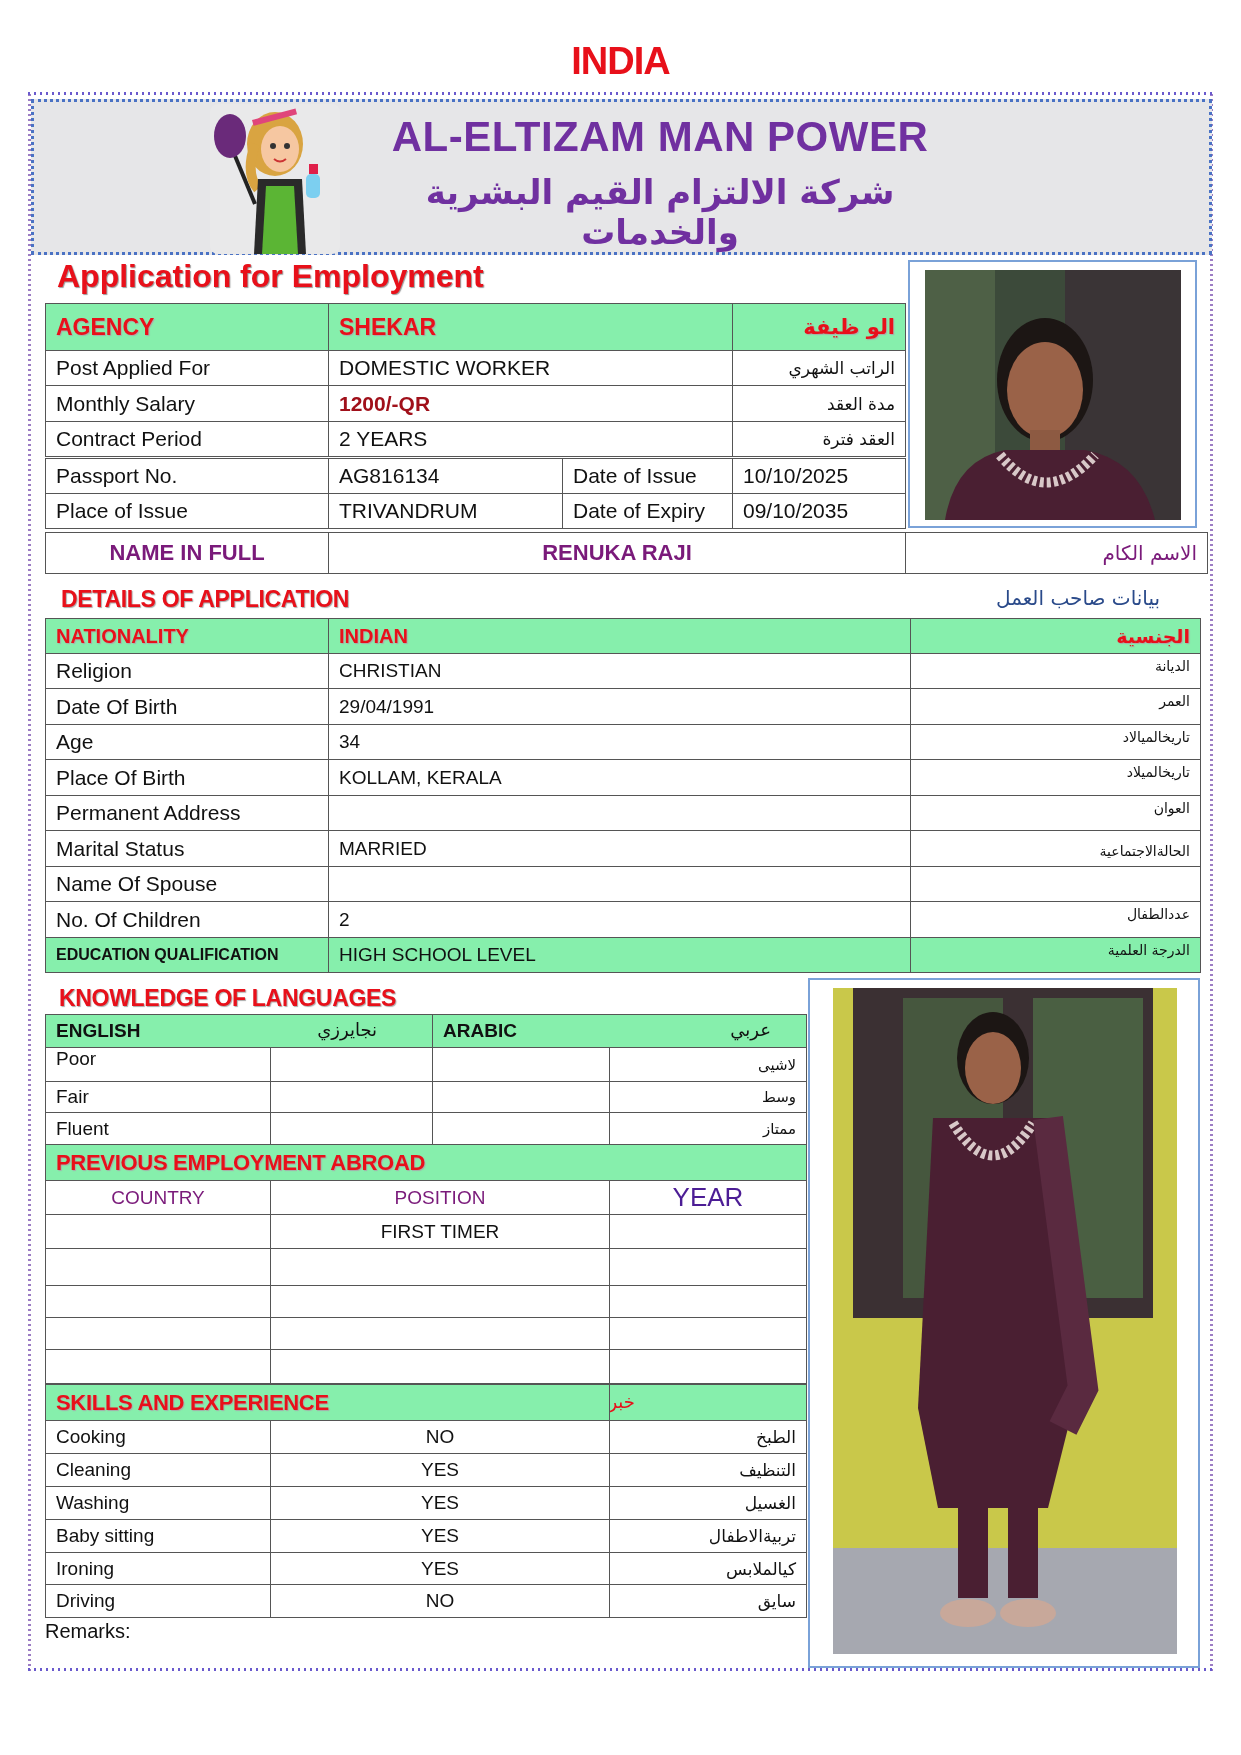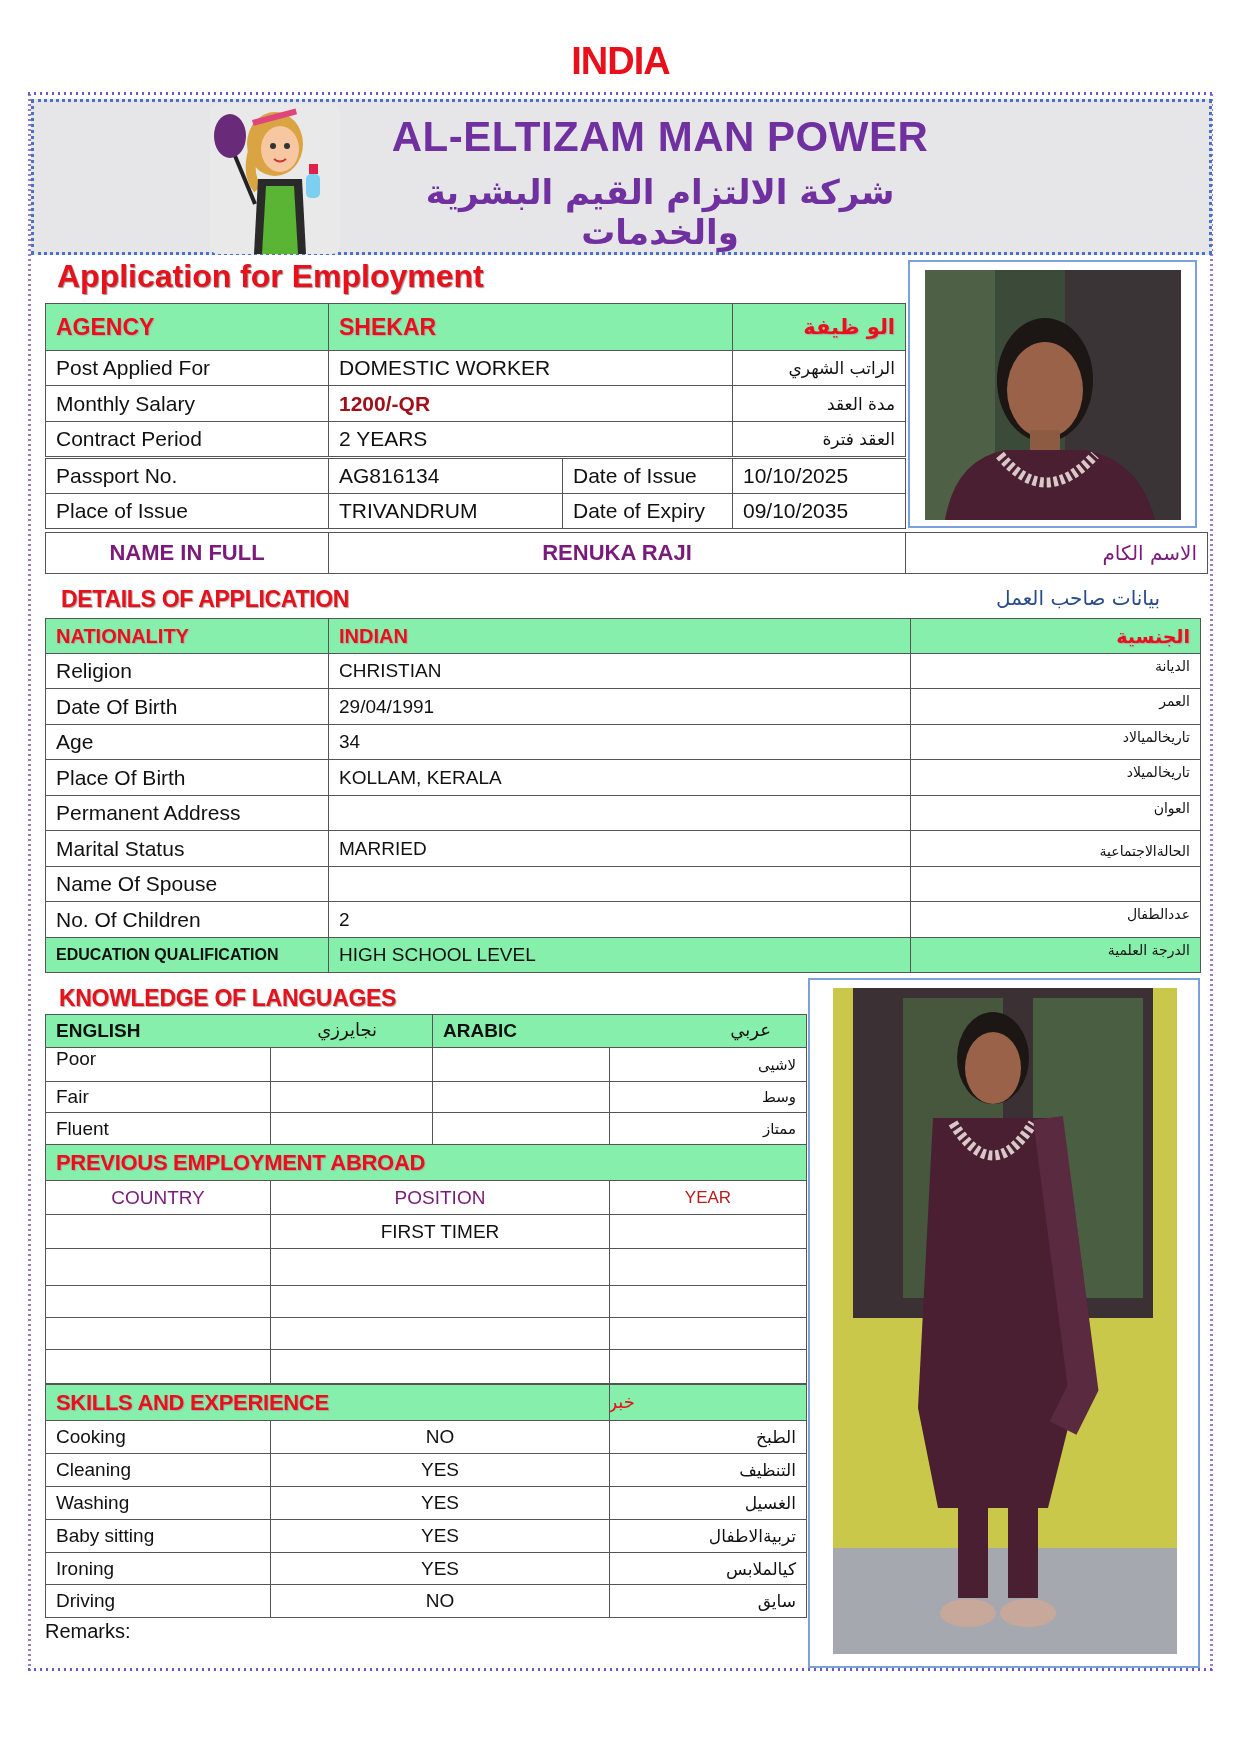--- a/index.html
+++ b/index.html
@@ -248,21 +248,21 @@
       <col style="width:339px">
       <col style="width:197px">
     </colgroup>
   <tbody>
       <tr class="hdr" style="height:36px">
     <td colspan="3" class="section-title" style="font-size:22px">PREVIOUS EMPLOYMENT ABROAD</td>
   </tr>
   <tr style="height:34px">
     <td class="center" style="color:#7a1a7a;font-size:19px">COUNTRY</td>
     <td class="center" style="color:#7a1a7a;font-size:19px">POSITION</td>
-    <td class="center" style="color:#b91c1c;font-size:17px">YEAR</td>
+    <td class="center" style="color:#4c1d95;font-size:26px">YEAR</td>
   </tr>
   <tr style="height:34px">
     <td class="center"></td>
     <td class="center" style="font-size:19px">FIRST TIMER</td>
     <td class="center"></td>
   </tr>
   <tr style="height:37px">
     <td></td>
     <td></td>
     <td></td>

